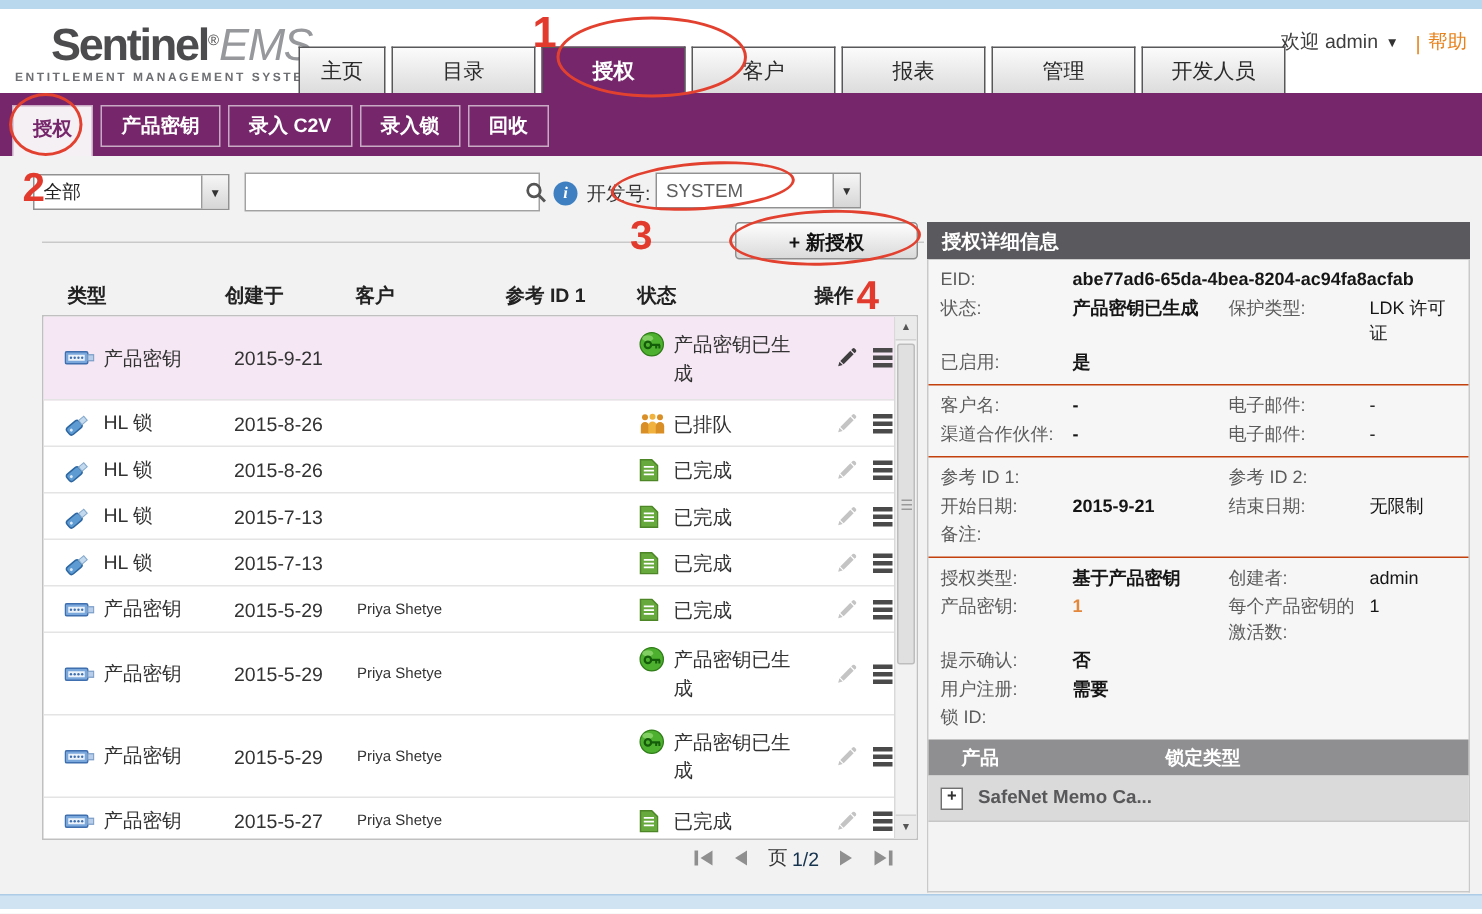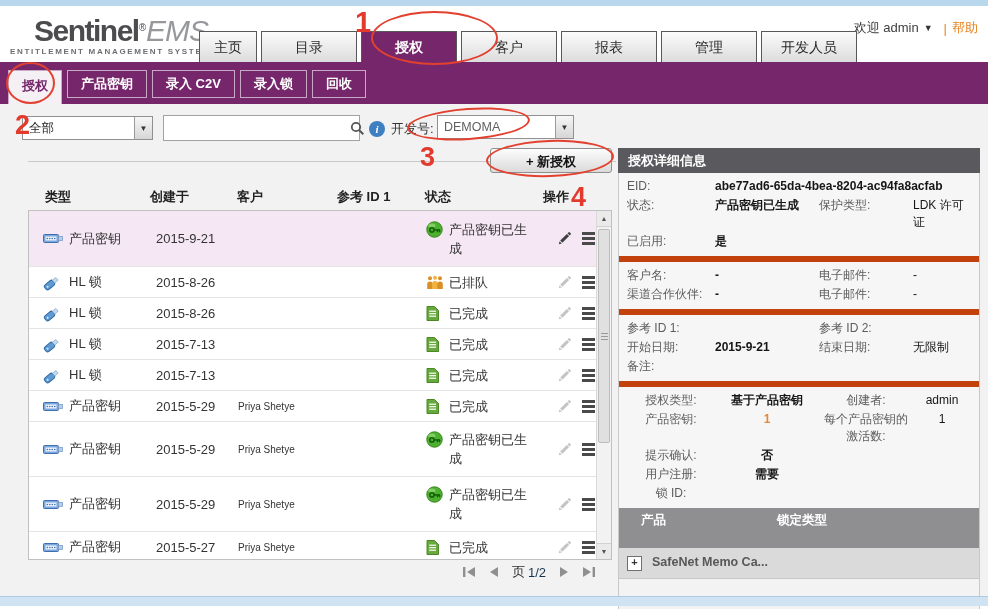--- a/index.html
+++ b/index.html
@@ -107,30 +107,30 @@
   
   .pager{position:absolute;left:462px;top:459px;display:flex;align-items:center;gap:13px;font-size:13px;color:#333;}
   .pg-btn{display:flex;align-items:center;cursor:pointer;}
   .pg-text{display:flex;gap:3px;align-items:center;}
   .pg-value{color:#17344f;}
 
   
   .details{position:absolute;left:618px;top:44px;width:362px;}
   .d-title{height:25px;background:#5a595d;color:#fff;font-weight:bold;font-size:13px;line-height:25px;padding-left:10px;}
   .d-body{background:#f6f6f6;border:1px solid #c9c9c9;border-top:none;}
-  .dgroup{padding:4px 8px 5px;border-bottom:6px solid #c2410c;}
-  .dgroup:last-of-type{border-bottom:none;text-align:center;}
+  .dgroup{padding:4px 8px 5px;border-bottom:1px solid #c2410c;}
+  .dgroup:last-of-type{border-bottom:none;}
   .drow{display:flex;font-size:12px;line-height:17px;min-height:17px;padding:1px 0;}
   .dl1{width:88px;color:#5c5c5c;flex:none;}
   .dv1{width:104px;font-weight:bold;color:#161616;flex:none;}
   .dl2{width:94px;color:#5c5c5c;flex:none;}
   .dv2{flex:1;font-weight:normal;color:#161616;}
   .dv-wide{flex:1;font-weight:bold;color:#161616;}
   .link{color:#e2873b;cursor:pointer;}
-  .p-head{height:40px;background:#8f8f92;display:flex;color:#fff;font-weight:bold;font-size:12.5px;line-height:24px;}
+  .p-head{height:24px;background:#8f8f92;display:flex;color:#fff;font-weight:bold;font-size:12.5px;line-height:24px;}
   .p-col1{width:158px;padding-left:22px;box-sizing:border-box;}
   .p-col2{flex:1;}
   .p-row{background:#dadada;display:flex;padding:6px 0 7px;font-size:12.5px;font-weight:bold;color:#58585a;
     border-bottom:1px solid #c6c6c6;}
   .p-exp{width:13px;height:13px;border:1px solid #707070;background:#fff;margin:2px 10px 0 8px;flex:none;
     text-align:center;line-height:11px;font-size:11px;color:#333;cursor:pointer;}
   .p-name{width:127px;line-height:17px;}
   .p-lock{flex:1;max-width:112px;margin-left:0;line-height:17px;}
   .p-lock-cell{flex:1;display:flex;}
   .p-empty{height:46px;background:#f3f3f3;}
@@ -197,21 +197,21 @@
         <svg width="15" height="15" viewBox="0 0 15 15">
             <circle cx="6" cy="6" r="4.2" fill="none" stroke="#555" stroke-width="1.8"></circle>
             <line x1="9.2" y1="9.2" x2="13.3" y2="13.3" stroke="#555" stroke-width="2"></line>
           </svg>
       </span>
     </div>
 
     <div class="info-icon">i</div>
     <span class="dev-label">开发号:</span>
     <div class="sel dev-select">
-      <span class="sel-text">DEMOMA</span>
+      <span class="sel-text">SYSTEM</span>
       <span class="sel-btn">▼</span>
     </div>
 
     <div class="hrule"></div>
     <button class="new-btn">+ 新授权</button>
 
     <div class="table-head">
         <span class="th">类型</span>
         <span class="th">创建于</span>
         <span class="th">客户</span>

